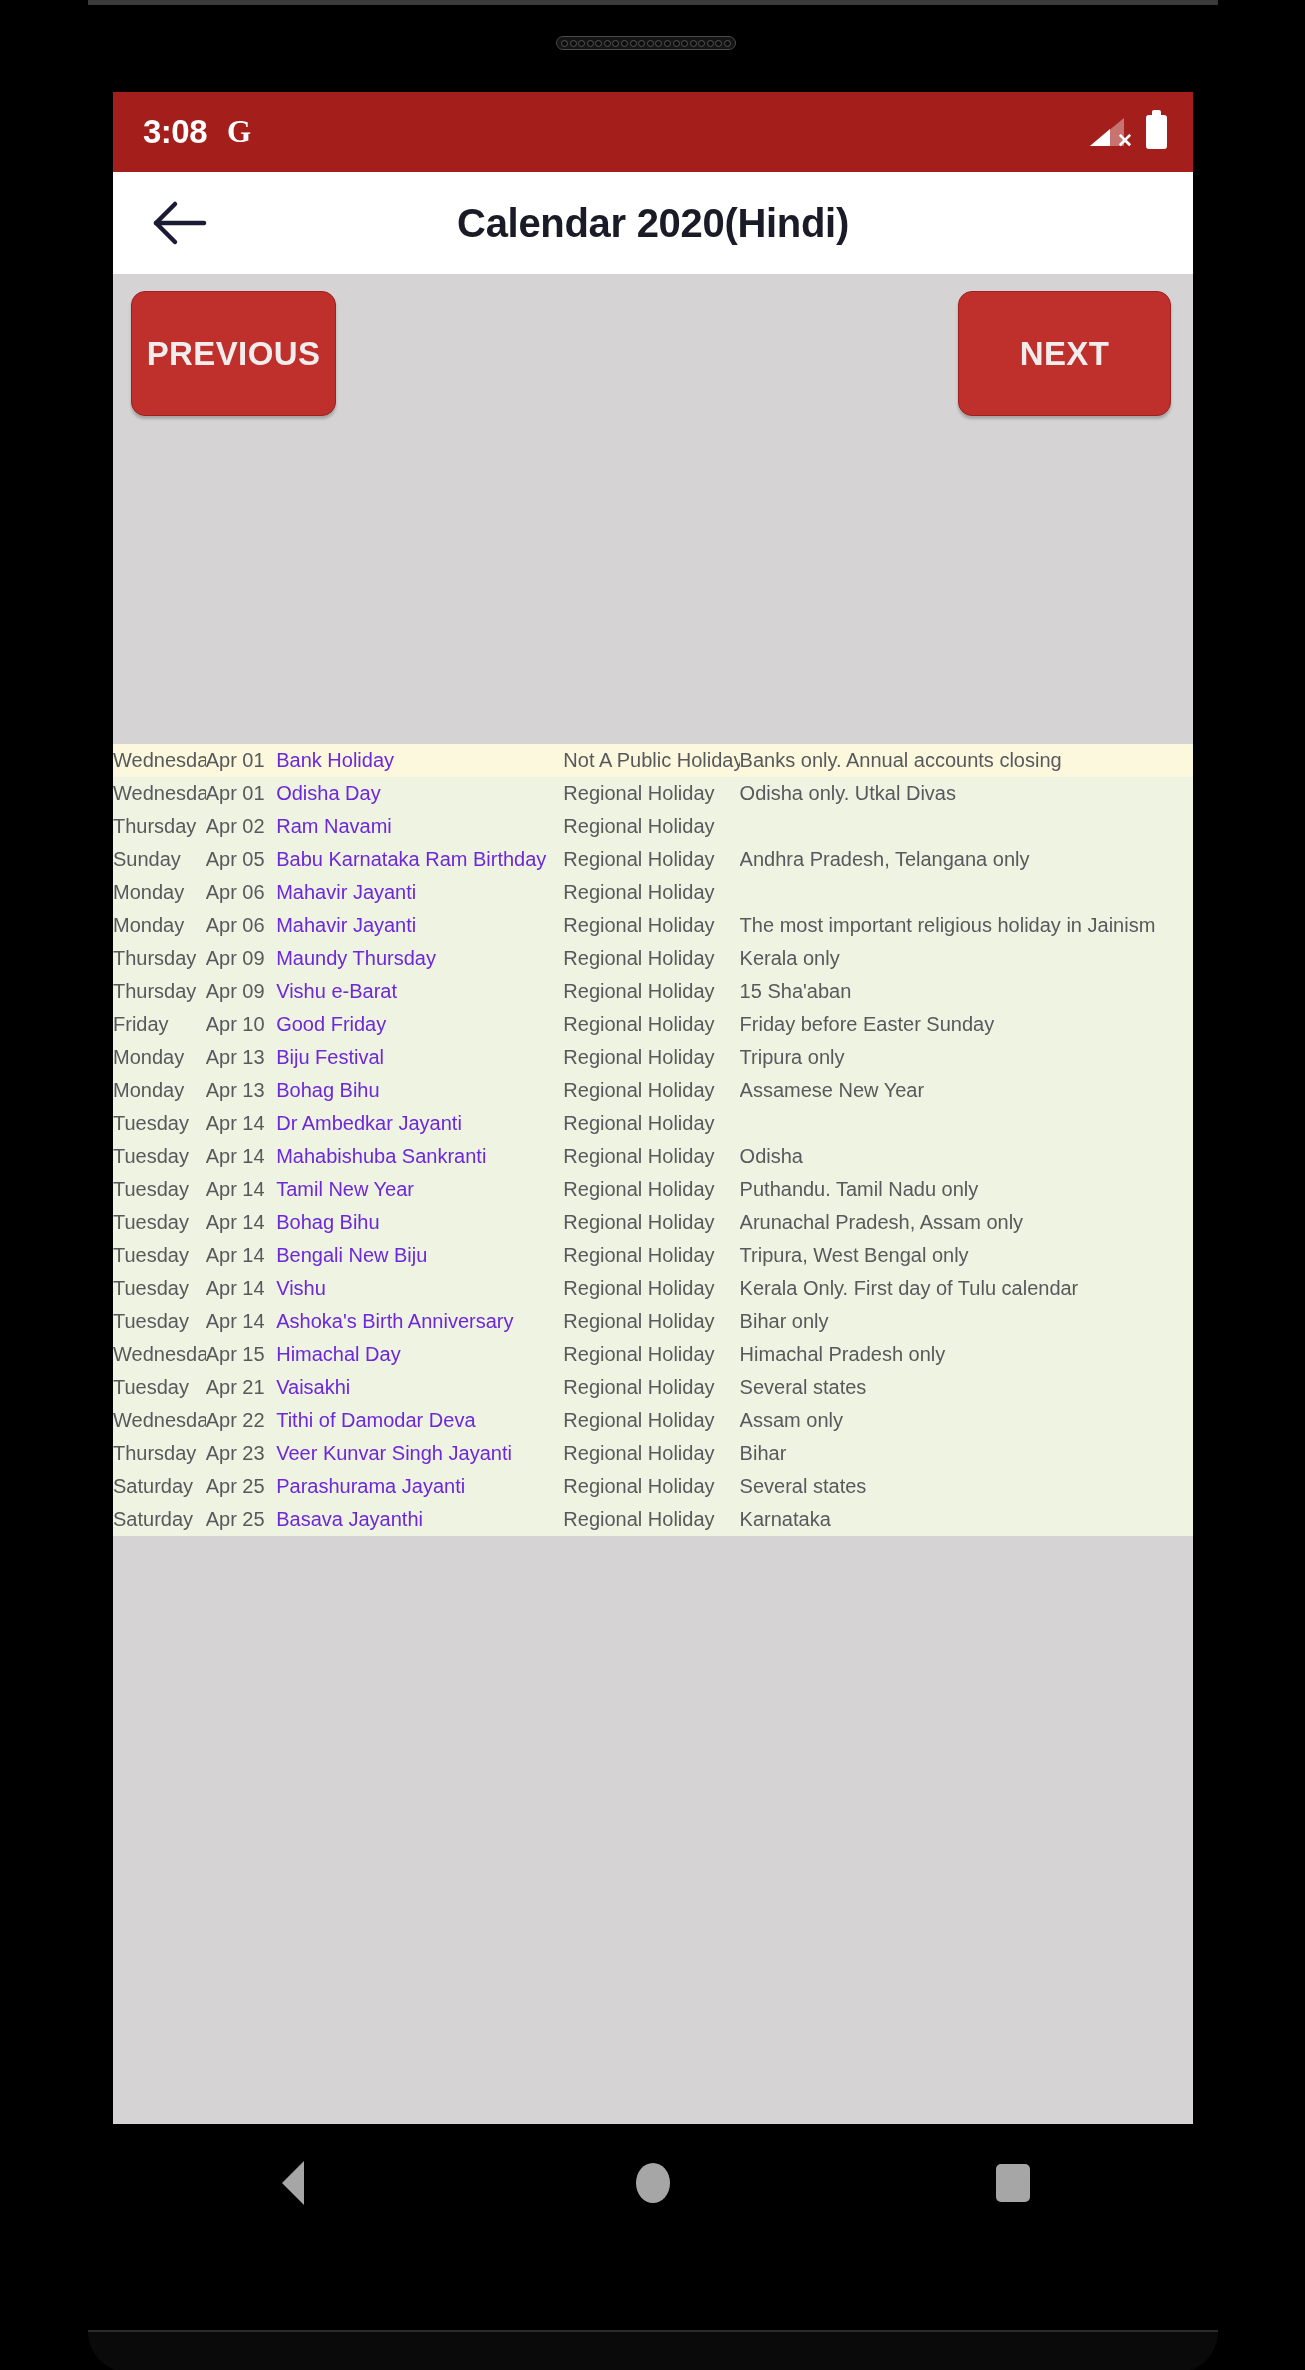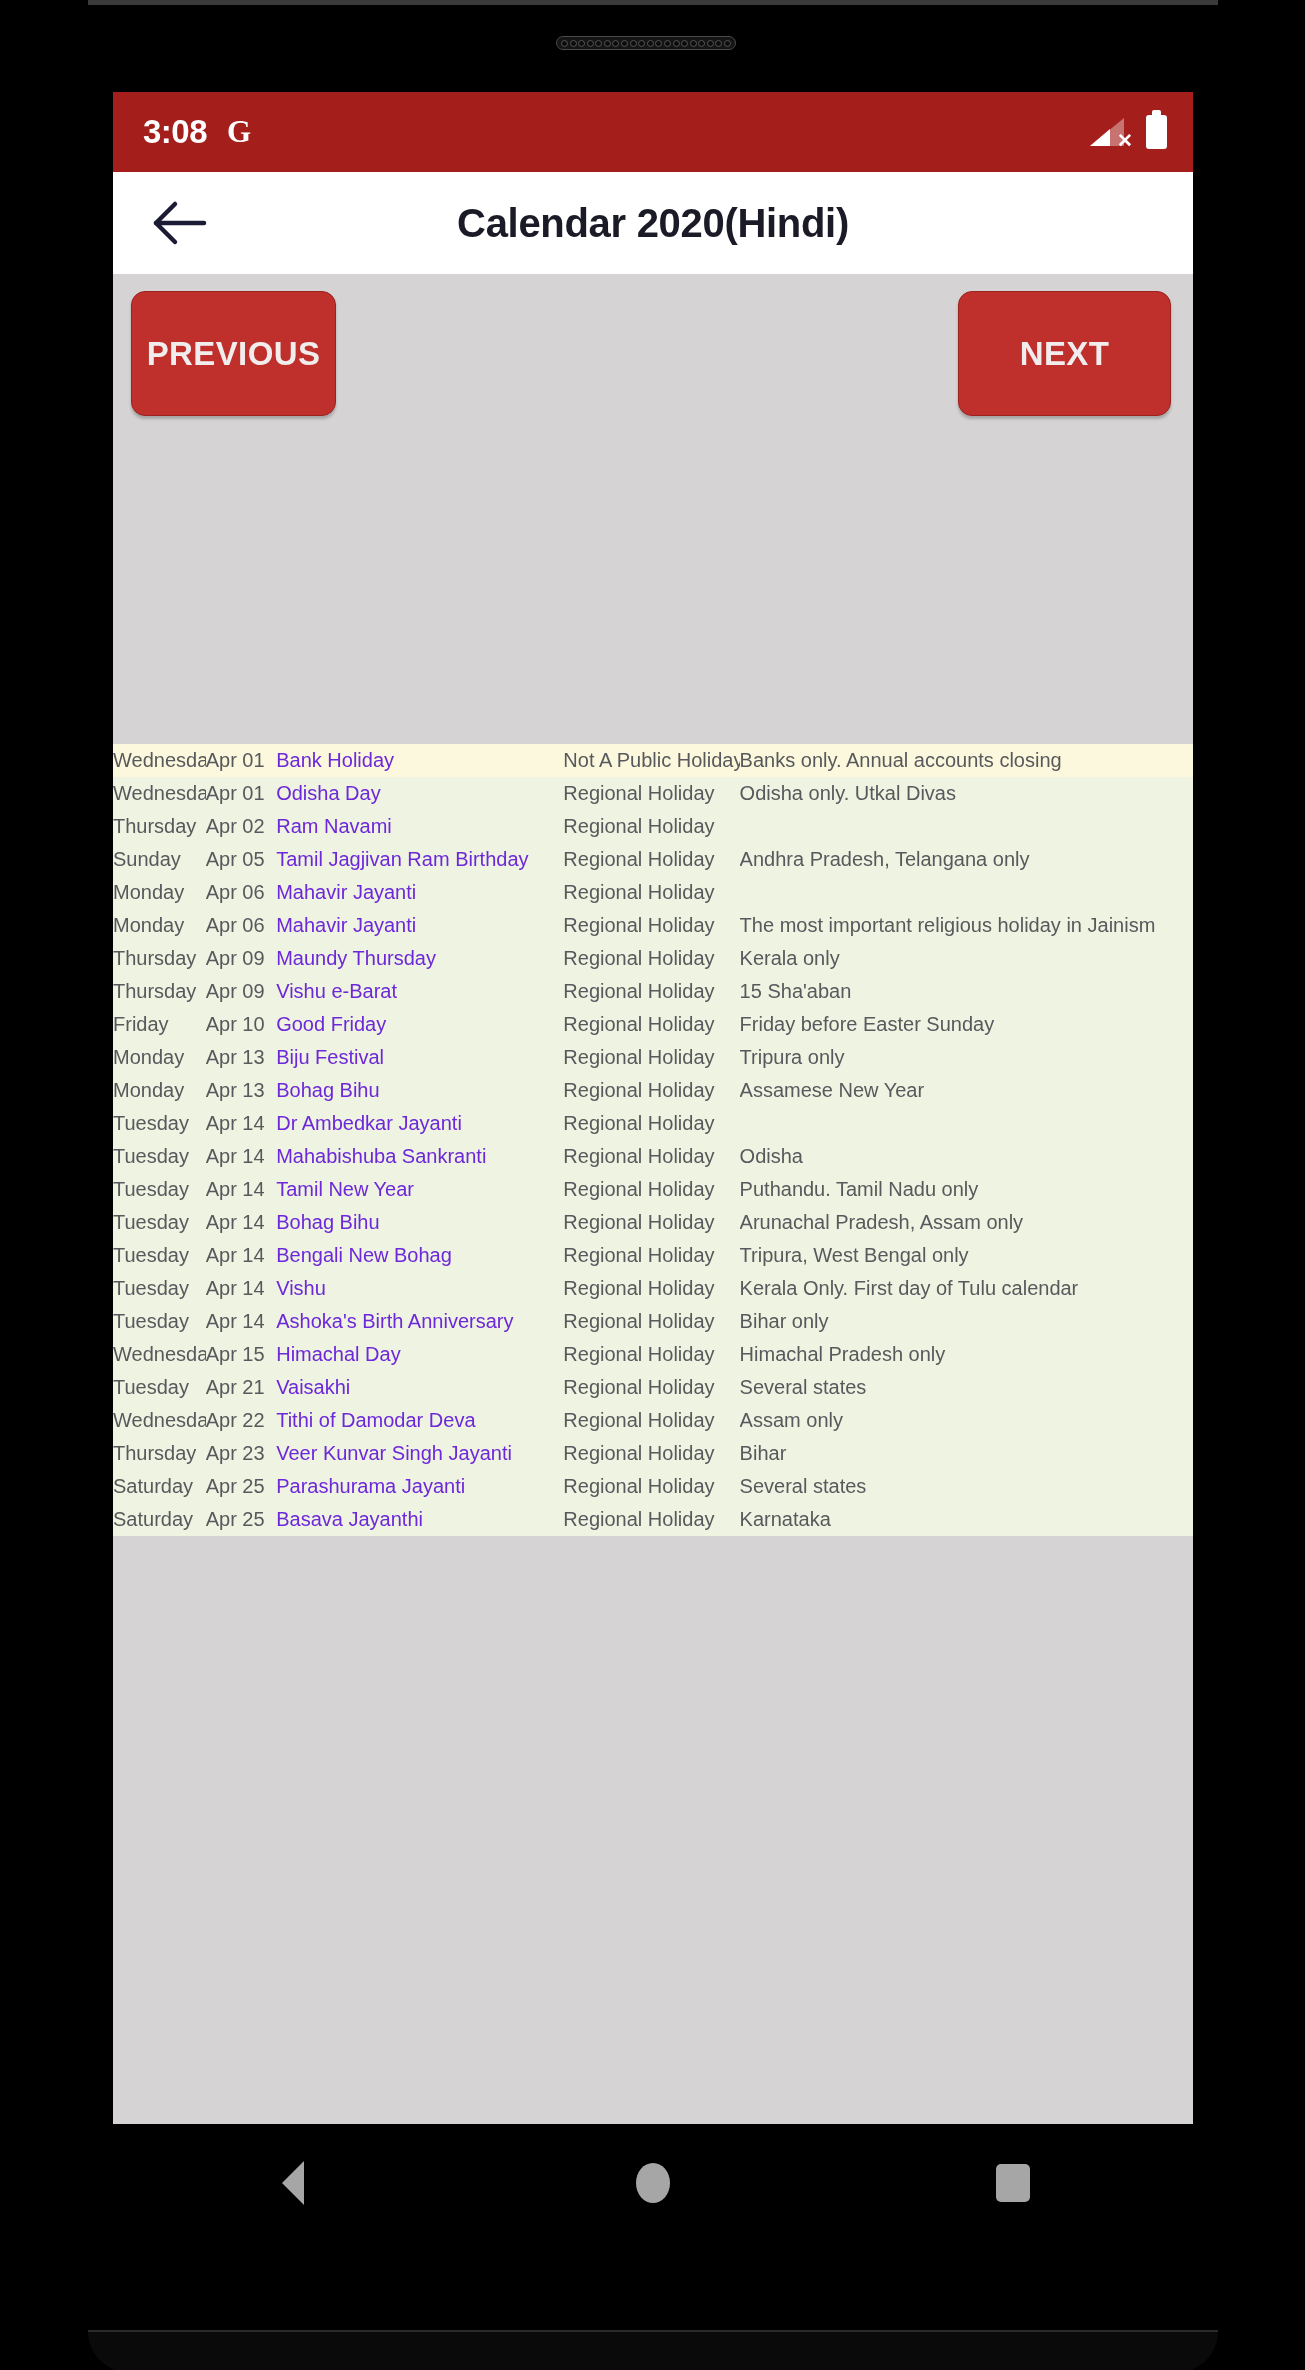--- a/index.html
+++ b/index.html
@@ -369,21 +369,21 @@
             <tr class="row-regional">
               <td class="c-day">Thursday</td>
               <td class="c-date">Apr 02</td>
               <td class="c-name"><span>Ram Navami</span></td>
               <td class="c-type">Regional Holiday</td>
               <td class="c-note"></td>
             </tr>
             <tr class="row-regional">
               <td class="c-day">Sunday</td>
               <td class="c-date">Apr 05</td>
-              <td class="c-name"><span>Tamil Jagjivan Ram Birthday</span></td>
+              <td class="c-name"><span>Babu Karnataka Ram Birthday</span></td>
               <td class="c-type">Regional Holiday</td>
               <td class="c-note">Andhra Pradesh, Telangana only</td>
             </tr>
             <tr class="row-regional">
               <td class="c-day">Monday</td>
               <td class="c-date">Apr 06</td>
               <td class="c-name"><span>Mahavir Jayanti</span></td>
               <td class="c-type">Regional Holiday</td>
               <td class="c-note"></td>
             </tr>
@@ -453,21 +453,21 @@
             <tr class="row-regional">
               <td class="c-day">Tuesday</td>
               <td class="c-date">Apr 14</td>
               <td class="c-name"><span>Bohag Bihu</span></td>
               <td class="c-type">Regional Holiday</td>
               <td class="c-note">Arunachal Pradesh, Assam only</td>
             </tr>
             <tr class="row-regional">
               <td class="c-day">Tuesday</td>
               <td class="c-date">Apr 14</td>
-              <td class="c-name"><span>Bengali New Bohag</span></td>
+              <td class="c-name"><span>Bengali New Biju</span></td>
               <td class="c-type">Regional Holiday</td>
               <td class="c-note">Tripura, West Bengal only</td>
             </tr>
             <tr class="row-regional">
               <td class="c-day">Tuesday</td>
               <td class="c-date">Apr 14</td>
               <td class="c-name"><span>Vishu</span></td>
               <td class="c-type">Regional Holiday</td>
               <td class="c-note">Kerala Only. First day of Tulu calendar</td>
             </tr>

